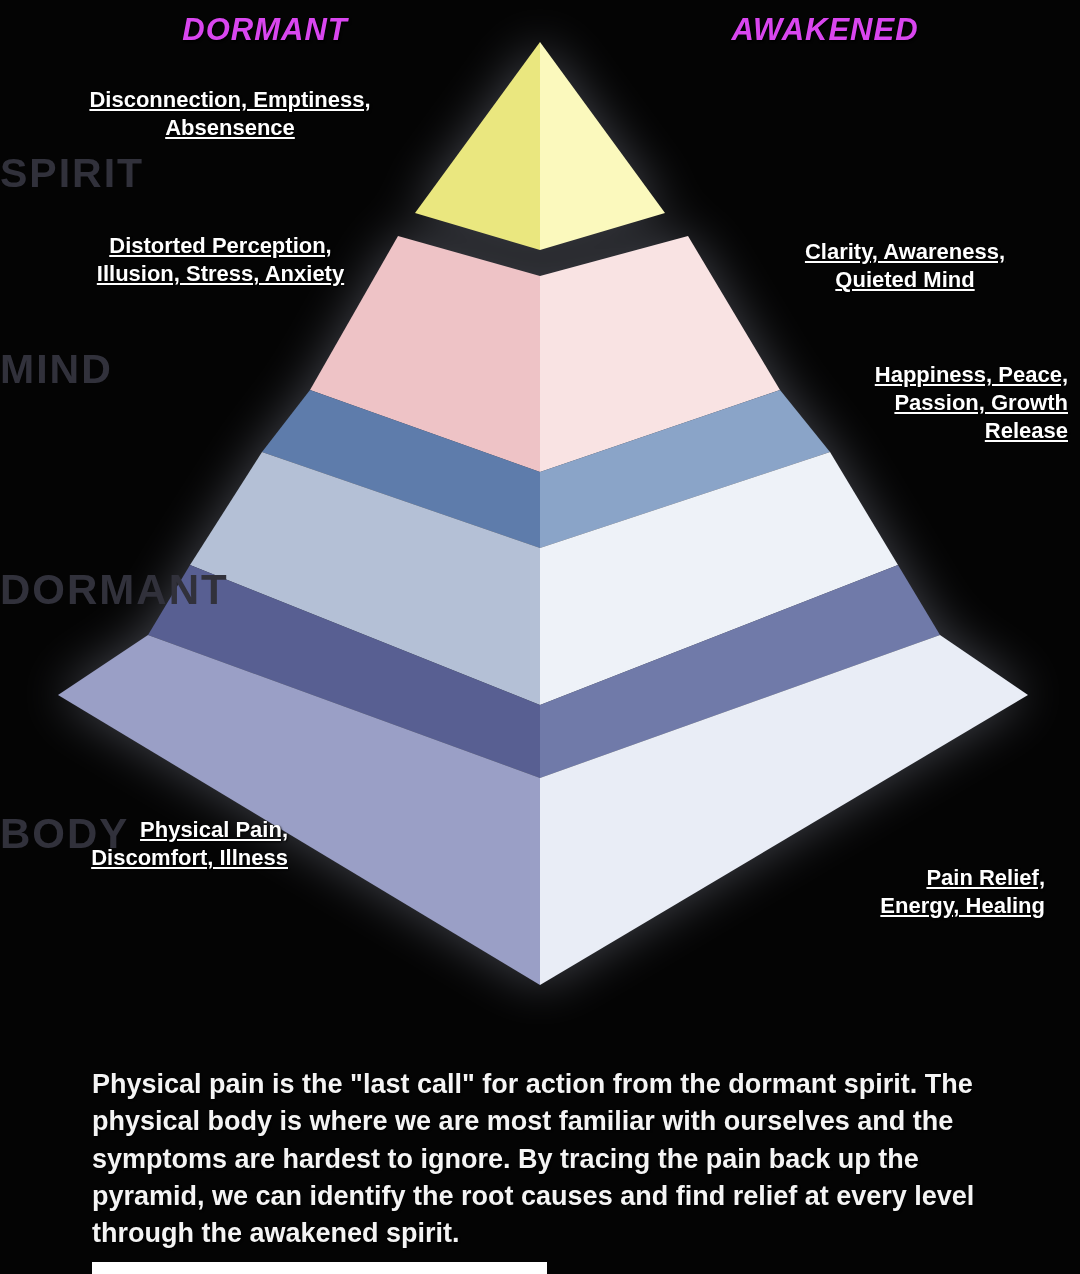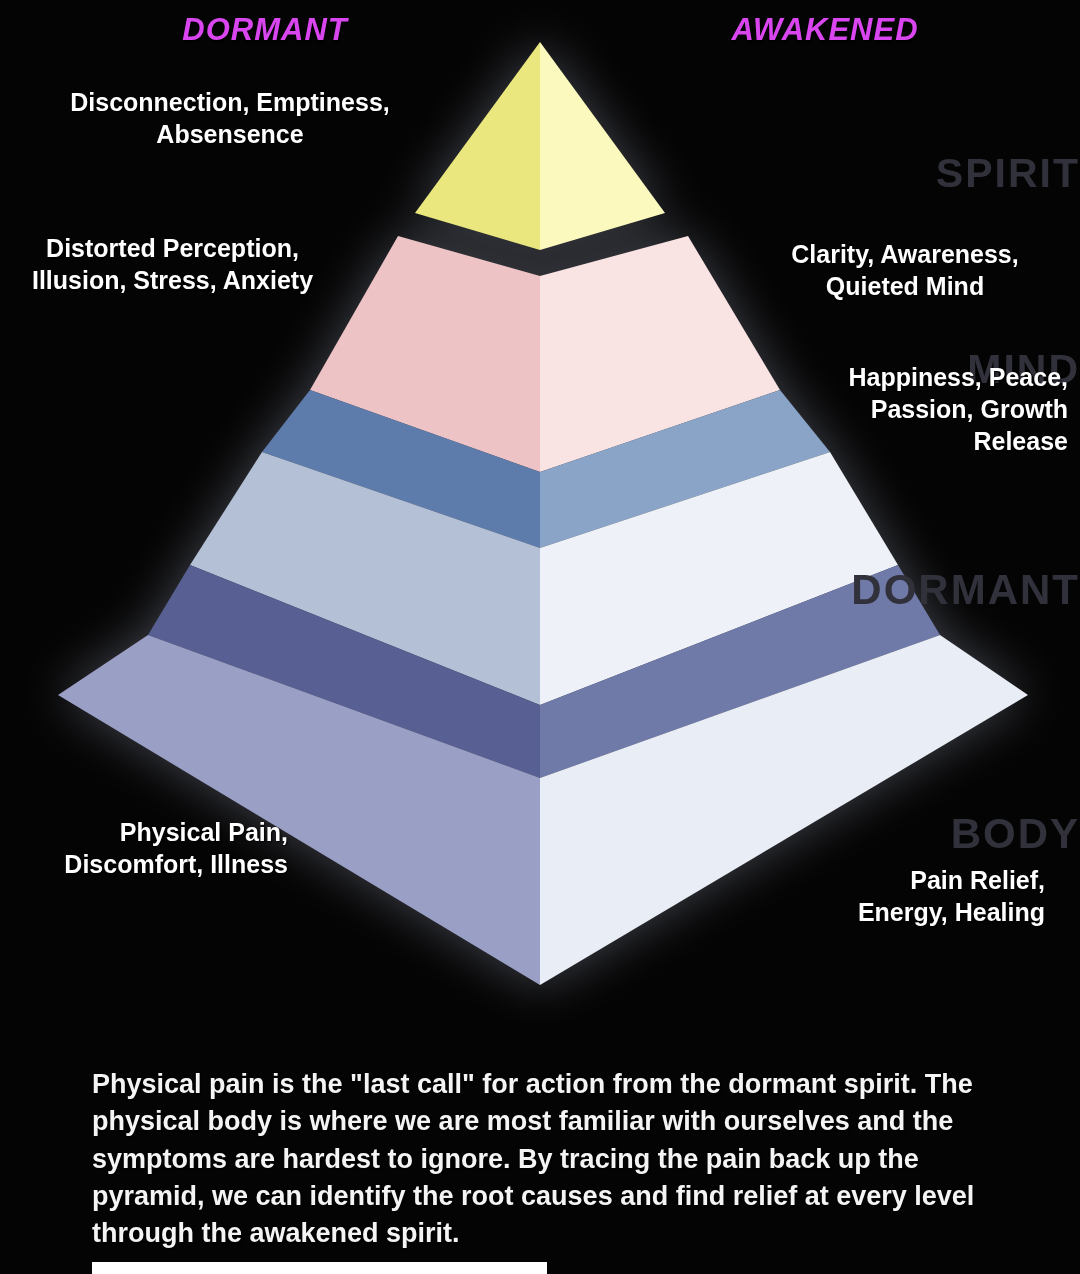--- a/index.html
+++ b/index.html
@@ -29,35 +29,36 @@
   .pyramid {
     position: absolute;
     top: 0; left: 0;
     filter: drop-shadow(0 0 26px rgba(215,222,248,0.30));
   }
 
   .level-label {
     position: absolute;
     left: 0;
     width: 1080px;
-    text-align: right;
+    text-align: left;
     color: #31313b;
     font-size: 42px;
     font-weight: bold;
     letter-spacing: 2px;
   }
 
   .side-text {
     position: absolute;
     color: #ffffff;
-    font-size: 25px;
+    font-size: 22px;
     font-weight: bold;
     line-height: 1.28;
     white-space: pre-line;
     text-shadow: 1px 1px 2px #000;
+    text-decoration: underline;
   }
   .side-text.center { text-align: center; }
   .side-text.left   { text-align: right; }
   .side-text.right  { text-align: right; }
 
   .caption {
     position: absolute;
     top: 1066px;
     left: 92px;
     width: 905px;
@@ -106,21 +107,21 @@
     <polygon points="540,778 940,635 1028,695 540,985" fill="#e9edf6"></polygon>
   </svg>
 
   <div class="level-label" style="top:150px; font-size:41px;">SPIRIT</div>
   <div class="level-label" style="top:346px; font-size:41px;">MIND</div>
   <div class="level-label" style="top:566px;">DORMANT</div>
   <div class="level-label" style="top:810px;">BODY</div>
 
   <div class="side-text center" style="top:86px; left:30px; width:400px;">Disconnection, Emptiness,
 Absensence</div>
-  <div class="side-text center" style="top:232px; left:0px; width:345px;">Distorted Perception,
+  <div class="side-text center" style="top:232px; left:0px; width:345px;padding-left:48px;">Distorted Perception,
 Illusion, Stress, Anxiety</div>
   <div class="side-text left" style="top:816px; left:18px; width:270px;">Physical Pain,
 Discomfort, Illness</div>
 
   <div class="side-text center" style="top:238px; left:755px; width:300px;">Clarity, Awareness,
 Quieted Mind</div>
   <div class="side-text right" style="top:361px; left:832px; width:236px;">Happiness, Peace,
 Passion, Growth
 Release</div>
   <div class="side-text right" style="top:864px; left:795px; width:250px;">Pain Relief,

